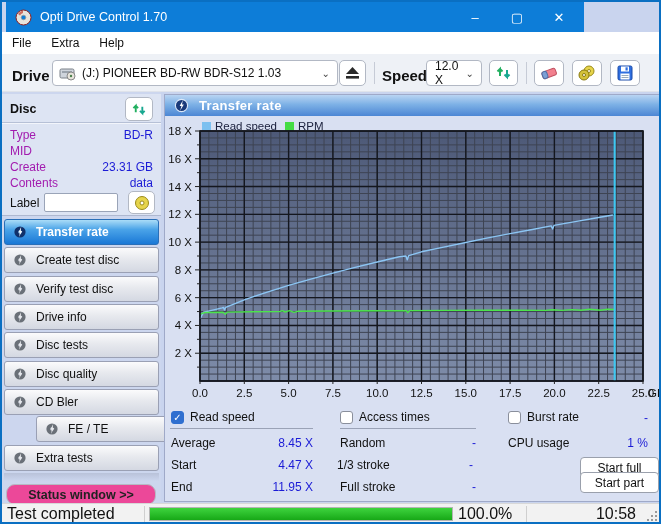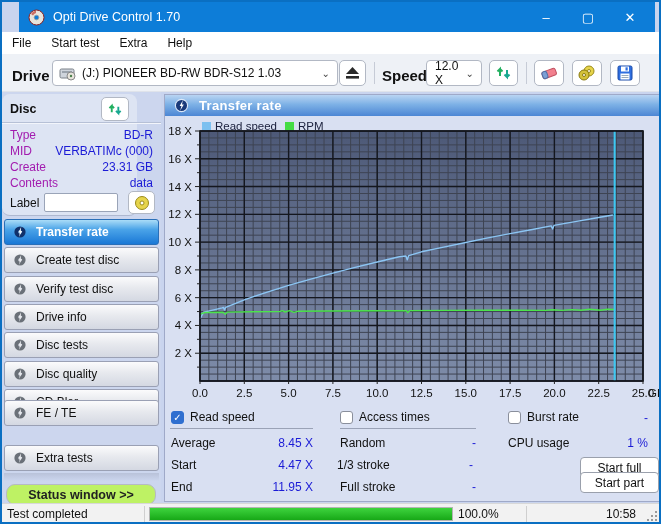--- a/index.html
+++ b/index.html
@@ -1,21 +1,21 @@
 <!DOCTYPE html>
 <html><head>
 <meta charset="utf-8">
 <style>
   * { margin:0; padding:0; box-sizing:border-box; }
   html,body { width:661px; height:524px; font-family:"Liberation Sans", sans-serif; }
   .win { position:absolute; top:0; left:0; width:661px; height:524px;
          background:#c9d4ee; border:2px solid #0a6fc2; overflow:hidden; }
 
   
-  .titlebar { position:absolute; left:17px; top:0; width:636px; height:30px; background:#0d7dd8; display:flex; align-items:center; }
+  .titlebar { position:absolute; left:4px; top:0; width:578px; height:30px; background:#0d7dd8; display:flex; align-items:center; }
   .title-ico { margin-left:9px; width:17px; height:17px; }
   .title-txt { color:#fff; font-size:12.5px; margin-left:8px; }
   .winbtns { position:absolute; right:4px; top:0; height:30px; display:flex; }
   .winbtn { width:42px; height:30px; color:#fff; font-size:13px; display:flex; align-items:center; justify-content:center; }
 
   
   .menubar { position:absolute; left:0; top:30px; width:657px; height:22px; background:#fff; display:flex; align-items:center; }
   .menu-item { font-size:12px; color:#111; padding:0 10px; height:22px; line-height:22px; }
 
   
@@ -23,42 +23,42 @@
   .tb-label { position:absolute; top:13px; font-size:15px; font-weight:bold; color:#111; }
   .combo { position:absolute; top:6px; height:26px; background:#fff; border:1px solid #b2b8c4; border-radius:4px;
            display:flex; align-items:center; font-size:12px; color:#111; }
   .combo .chev { margin-left:auto; margin-right:7px; color:#444; font-size:10px; }
   .btn3d { position:absolute; top:6px; height:26px; background:#fff; border:1px solid #b2b8c4; border-radius:5px;
            display:flex; align-items:center; justify-content:center; }
   .tbsep { position:absolute; top:8px; width:1px; height:22px; background:#c6cbd6; }
 
   
   .leftcol { position:absolute; left:0; top:90px; width:159px; height:410px; background:#ccd6ee; }
-  .discbox { position:absolute; left:0; top:2px; width:135px; height:122px; background:#dde4f3; border-bottom:1px solid #aeb8d0;border-radius:8px; }
+  .discbox { position:absolute; left:0; top:2px; width:159px; height:122px; background:#dde4f3; border-bottom:1px solid #aeb8d0; }
   .disc-hdr { position:absolute; left:8px; top:8px; font-size:12.5px; font-weight:bold; color:#111; }
   .disc-refresh { position:absolute; right:8px; top:3px; width:28px; height:24px; background:#fff; border:1px solid #b2b8c4; border-radius:5px;
                   display:flex; align-items:center; justify-content:center; }
   .disc-sep { position:absolute; left:0; top:28px; width:159px; height:1px; background:#b6c0d6; box-shadow:0 1px 0 #f2f5fb; }
   .disc-rows { position:absolute; left:8px; top:33px; width:143px; }
   .disc-row { display:flex; justify-content:space-between; font-size:12px; height:16px; line-height:16px; }
   .disc-row .dlabel { color:#a21caf; }
   .disc-row .dvalue { color:#1b1bd6; }
   .label-row { position:absolute; left:8px; top:99px; width:145px; height:22px; }
   .label-txt { position:absolute; left:0; top:3px; font-size:12px; color:#111; }
   .label-input { position:absolute; left:34px; top:0; width:74px; height:19px; background:#fff; border:1px solid #9aa4b8; border-radius:2px; font-size:11px; padding:0 3px; font-family:"Liberation Sans",sans-serif; }
   .label-btn { position:absolute; right:0; top:-2px; width:27px; height:23px; background:#fff; border:1px solid #b2b8c4; border-radius:5px; display:flex; align-items:center; justify-content:center; }
 
   
   .side-items { position:absolute; left:2px; top:127px; width:155px; }
   .side-btn { position:absolute; left:0; width:155px; height:26px; border:1px solid #9aa0b4; border-radius:3px;
               background:linear-gradient(#fbfbfc,#e7e9ee 45%,#d4d8e2); display:flex; align-items:center;
               font-size:12px; color:#111; }
   .side-btn .sicon { margin:0 9px 0 8px; display:flex; }
   .side-btn.selected { background:linear-gradient(#aadcf7,#4aa3e8 40%,#1a78d6); border-color:#2a6fb8; color:#fff; font-weight:bold; }
-  .statuswin-btn { position:absolute; left:4px; top:392px; width:150px; height:21px; background:#bef264; border:1px solid #b6bac4;
+  .statuswin-btn { position:absolute; left:4px; top:392px; width:150px; height:21px; background:#ec4899; border:1px solid #b6bac4;
                    border-radius:9px; font-size:12.5px; font-weight:bold; color:#222; display:flex; align-items:center; justify-content:center; }
   .side-gradient { position:absolute; left:2px; top:381px; width:155px; height:8px; background:linear-gradient(#a9b2c8,#ccd6ee); opacity:.55; }
 
   
   .rpanel { position:absolute; left:162px; top:92px; width:496px; height:408px; background:#d9e0f2; border:1px solid #9fa9c8; }
   .panel-hdr { position:absolute; left:0; top:0; width:494px; height:21px;
                background:linear-gradient(#b9d4f2,#7db1e6 45%,#4c86d4); display:flex; align-items:center; }
   .panel-hdr .htxt { color:#fff; font-size:13px; font-weight:bold; margin-left:34px; letter-spacing:.3px; }
   .legend { position:absolute; left:37px; top:25px; display:flex; align-items:center; font-size:11.5px; color:#1a1f3c; }
   .legend .sq { width:9px; height:9px; margin-right:4px; display:inline-block; }
@@ -72,21 +72,21 @@
   .cb.checked { background:#2f6fd0; border-color:#2f6fd0; }
   .stat-underline { position:absolute; top:18px; height:1px; background:#9aa2b6; }
   .srow { position:absolute; display:flex; justify-content:space-between; }
   .srow .sval { color:#1b1bd6; }
   .dashval { position:absolute; color:#1b1bd6; }
   .sbtn { position:absolute; left:415px; width:79px; height:21px; background:#fff; border:1px solid #9aa0ac; border-radius:4px;
           font-size:12px; color:#111; display:flex; align-items:center; justify-content:center; font-family:"Liberation Sans",sans-serif; }
 
   
   .statusbar { position:absolute; left:0; top:501px; width:657px; height:20px; background:#f2f2f2; border-top:1px solid #d8d8d8;
-               font-size:12px; color:#111; }
+               font-size:16px; color:#111; }
   .sb-cell { position:absolute; top:0; height:20px; line-height:20px; }
   .sb-div { position:absolute; top:2px; width:1px; height:16px; background:#cfcfcf; }
   .progress-track { position:absolute; left:147px; top:3px; width:304px; height:14px; border:1px solid #b4b4b4; background:#e8e8e8; }
   .progress-fill { height:100%; background:linear-gradient(#3ed43e,#17a817); }
   .grip { position:absolute; right:2px; bottom:2px; width:12px; height:12px; }
   .grip i { position:absolute; width:2px; height:2px; background:#9a9a9a; }
 </style>
 </head>
 <body>
 
@@ -101,21 +101,20 @@
     <span class="title-txt">Opti Drive Control 1.70</span>
     <div class="winbtns">
       <div class="winbtn">–</div>
       <div class="winbtn">▢</div>
       <div class="winbtn">✕</div>
     </div>
   </div>
 
   <div class="menubar" id="menubar">
       <span class="menu-item">File</span>
-      <span class="menu-item">Start test</span>
       <span class="menu-item">Extra</span>
       <span class="menu-item">Help</span>
     </div>
 
   <div class="toolbar">
     <span class="tb-label" style="left:10px">Drive</span>
     <div class="combo" style="left:50px; width:286px;">
       <svg width="18" height="16" viewBox="0 0 18 16" style="margin:0 5px 0 6px">
         <rect x="1" y="4" width="14" height="9" rx="1.5" fill="#cfd4dc" stroke="#7a8088"></rect>
         <rect x="3" y="6" width="10" height="2" fill="#9aa2ac"></rect>
@@ -182,21 +181,20 @@
         </svg>
       </div>
       <div class="disc-sep"></div>
       <div class="disc-rows" id="disc-rows">
           <div class="disc-row">
             <span class="dlabel">Type</span>
             <span class="dvalue">BD-R</span>
           </div>
           <div class="disc-row">
             <span class="dlabel">MID</span>
-            <span class="dvalue">VERBATIMc (000)</span>
           </div>
           <div class="disc-row">
             <span class="dlabel">Create</span>
             <span class="dvalue">23.31 GB</span>
           </div>
           <div class="disc-row">
             <span class="dlabel">Contents</span>
             <span class="dvalue">data</span>
           </div>
         </div>
@@ -275,21 +273,21 @@
         <div class="side-btn" style="top: 169.8px;">
           <span class="sicon">
             <svg width="14" height="14" viewBox="0 0 14 14">
               <circle cx="7" cy="7" r="5.6" fill="#6a7078"></circle>
               <circle cx="7" cy="7" r="1.7" fill="#d8dce4"></circle>
               <path d="M8.2 1.8 L5.6 7.2 L7 7.2 L5.9 12 L9.3 6 L7.8 6 Z" fill="#e8eaee" opacity="0.9"></path>
             </svg>
           </span>
           <span>CD Bler</span>
         </div>
-        <div class="side-btn" style="top: 181px;">
+        <div class="side-btn" style="top: 197px; margin-left: 32px;">
           <span class="sicon">
             <svg width="14" height="14" viewBox="0 0 14 14">
               <circle cx="7" cy="7" r="5.6" fill="#6a7078"></circle>
               <circle cx="7" cy="7" r="1.7" fill="#d8dce4"></circle>
               <path d="M8.2 1.8 L5.6 7.2 L7 7.2 L5.9 12 L9.3 6 L7.8 6 Z" fill="#e8eaee" opacity="0.9"></path>
             </svg>
           </span>
           <span>FE / TE</span>
         </div>
         <div class="side-btn" style="top: 226.4px;">

